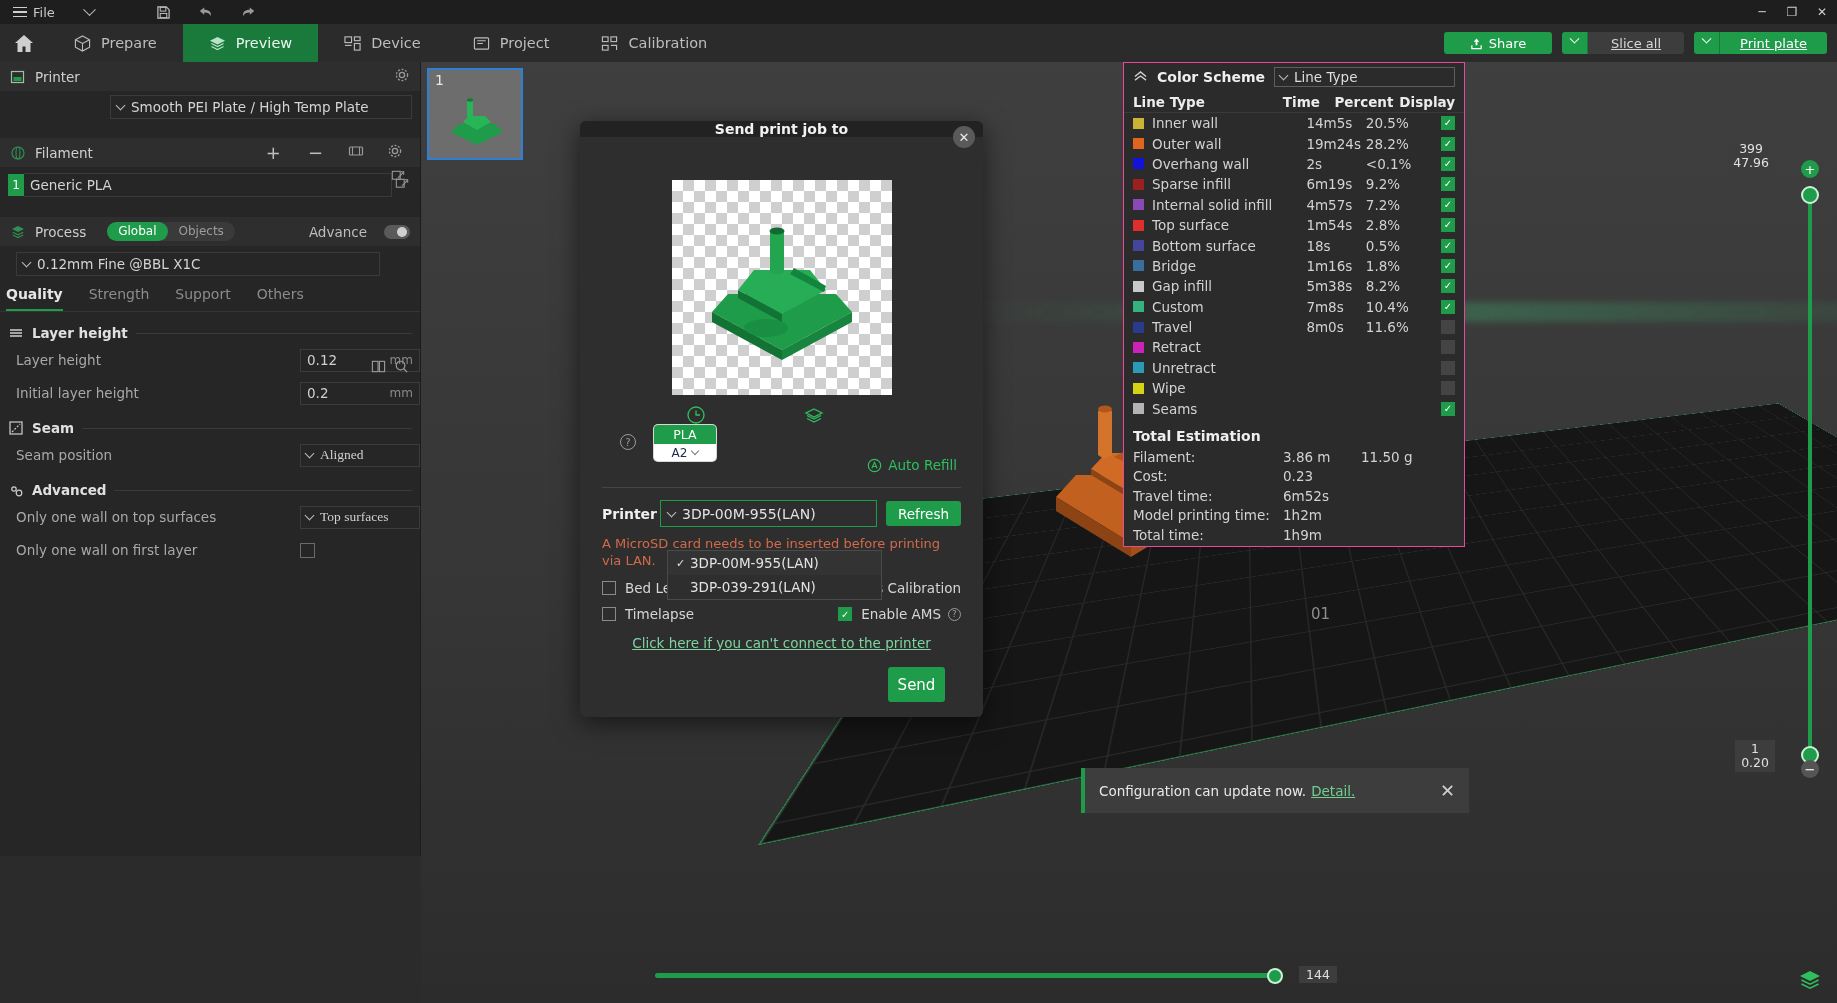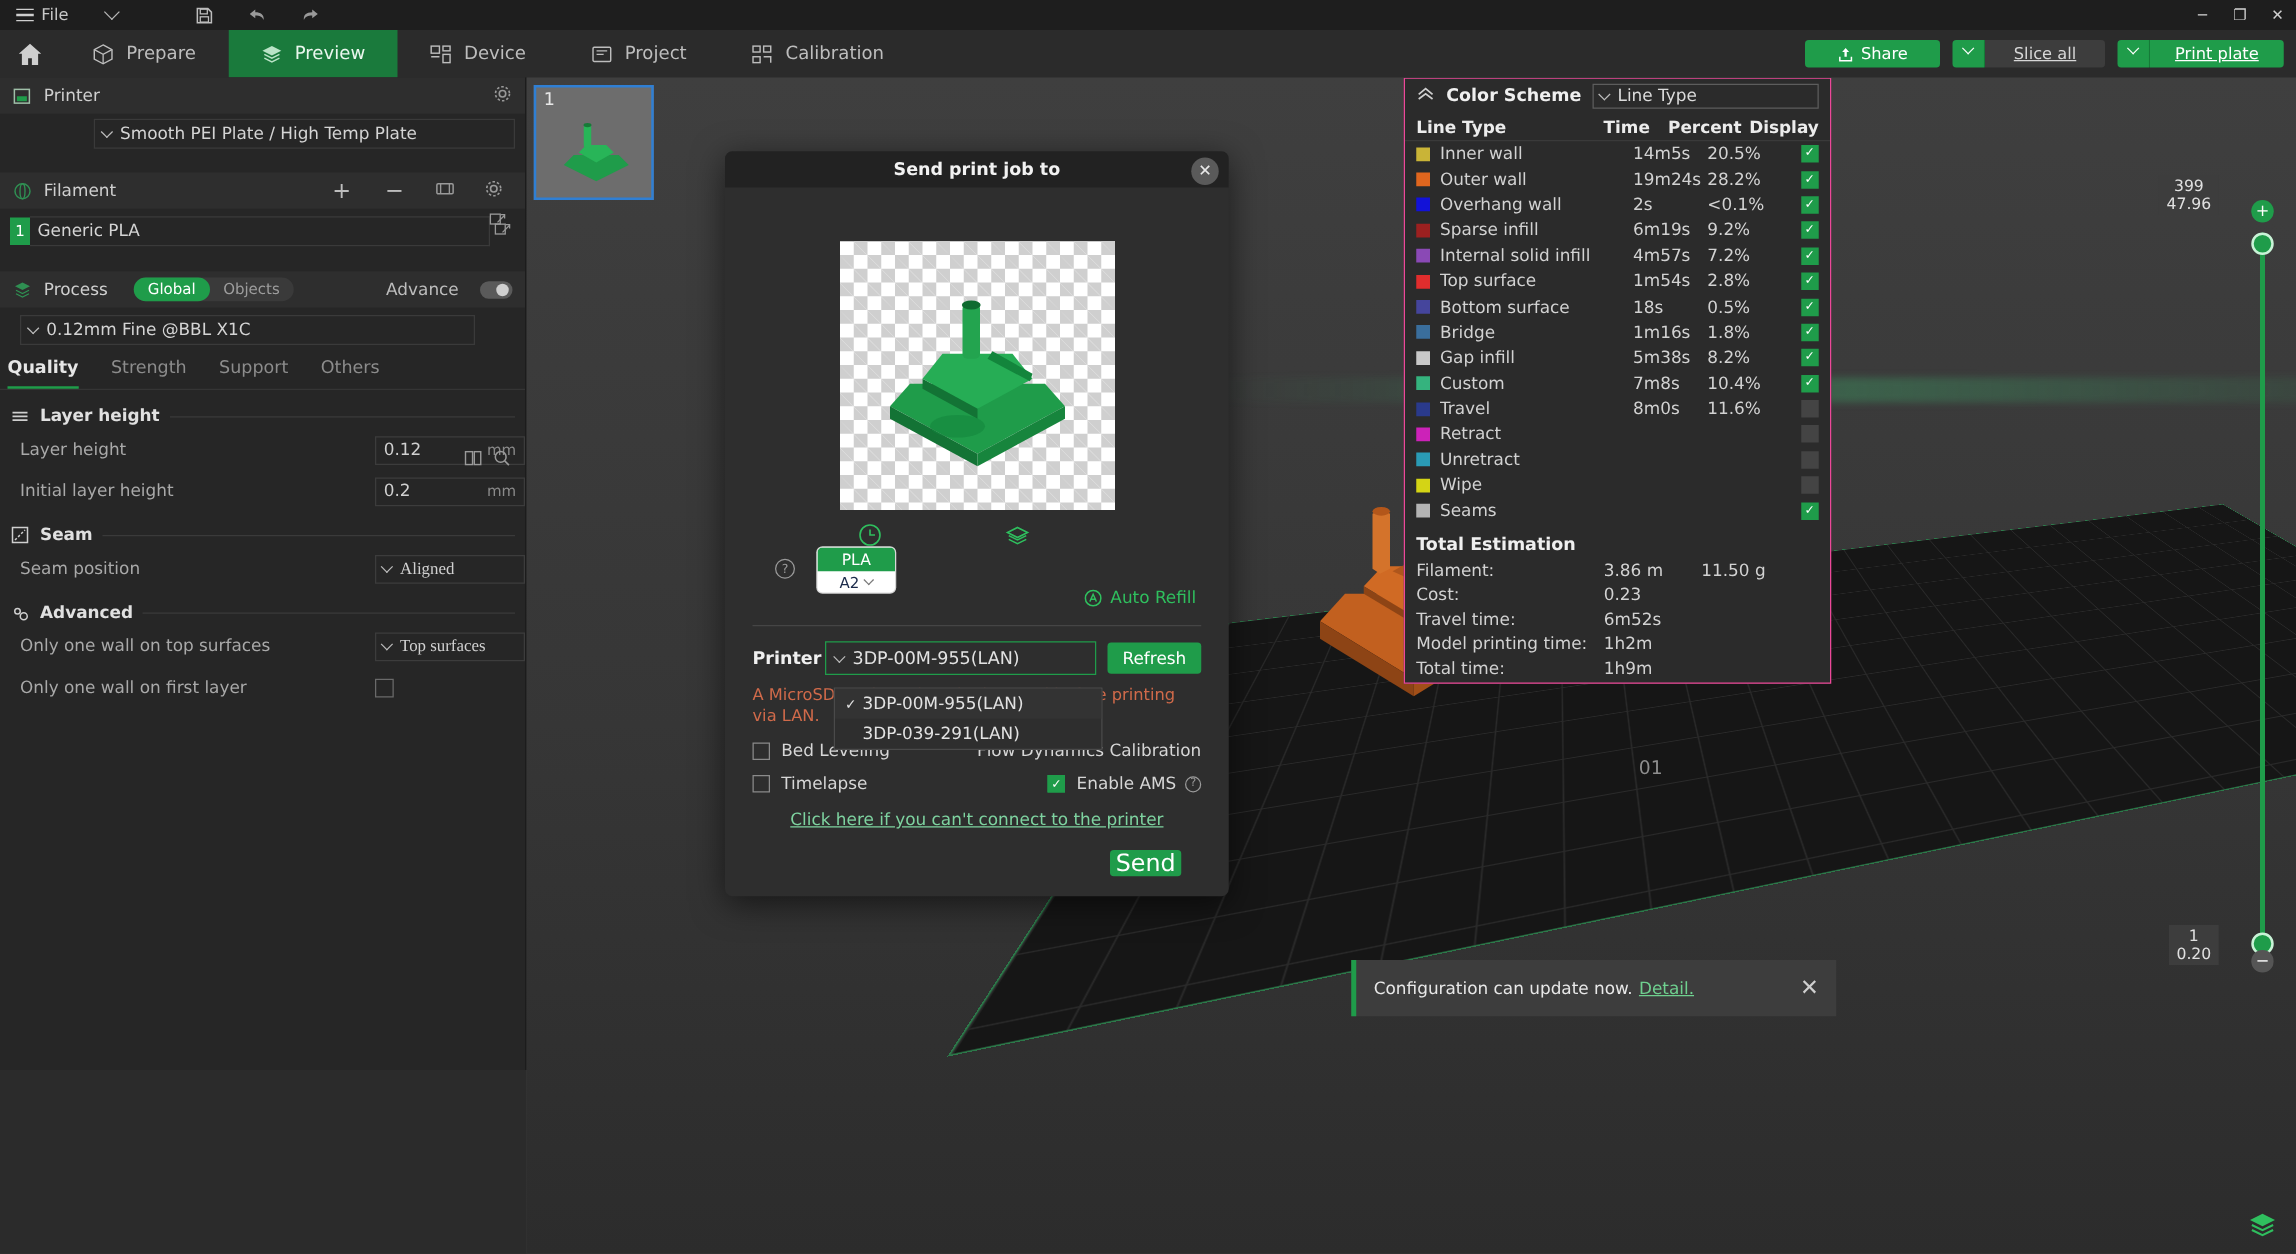--- a/index.html
+++ b/index.html
@@ -208,21 +208,21 @@
   .opts { margin-top:6px; }
   .opt-line { display:flex; align-items:center; height:26px; }
   .cb { width:14px; height:14px; border:1px solid #8a8a8a; background:#2e2e2e; margin-right:9px; flex:none; }
   .cb.on { background:#1f9c4a; border-color:#1f9c4a; display:flex; align-items:center; justify-content:center; }
   .cb.on:after { content:"✓"; color:#fff; font-size:10px; }
   .opt-txt { color:#d6d6d6; font-size:13.5px; }
   .col2 { margin-left:auto; display:flex; align-items:center; }
   .help-small { width:13px; height:13px; border:1.1px solid #9a9a9a; border-radius:50%; color:#9a9a9a; font-size:9px; display:flex; align-items:center; justify-content:center; margin-left:7px; }
   .modal-foot { padding:0 22px 16px 22px; }
   .cant-link { text-align:center; color:#7ed3a0; font-size:13.5px; text-decoration:underline; margin:8px 0 16px 0; }
-  .send-btn { width:57px; height:21px; background:#1f9c4a; color:#fff; border-radius:3px; display:flex; align-items:center; justify-content:center; font-size:19px; margin-left:auto; margin-right:16px; }
+  .send-btn { width:57px; height:35px; background:#1f9c4a; color:#fff; border-radius:3px; display:flex; align-items:center; justify-content:center; font-size:15px; margin-left:auto; margin-right:16px; }
 
   
   .dd-list {
     position:absolute; left:667px; top:550px; width:215px; background:#2e2e2e;
     border:1px solid #4a4a4a; z-index:50;
   }
   .dd-item { height:24px; display:flex; align-items:center; padding:0 8px; color:#e2e2e2; font-size:13.5px; }
   .dd-check { width:14px; color:#e2e2e2; font-size:11px; }
   .dd-item.sel { background:#333; }
 
@@ -398,21 +398,21 @@
     </div>
 
     <div style="position:absolute;right:12px;top:108px;" class="edit-ico">
       <svg width="14" height="14" viewBox="0 0 16 16">
           <rect x="1.5" y="1.5" width="9" height="9" fill="none" stroke="#9a9a9a" stroke-width="1.2"></rect>
           <path d="M8 9 14.5 2.5" stroke="#9a9a9a" stroke-width="1.2"></path>
           <path d="M11 2h3.5v3.5" fill="none" stroke="#9a9a9a" stroke-width="1.2"></path>
         </svg>
     </div>
 
-    <div style="padding:4px 8px 0 75px">
+    <div style="padding:4px 8px 0 110px">
       <div class="combo-plain">
         <span class="vchev"></span>
         <span>Smooth PEI Plate / High Temp Plate</span>
       </div>
     </div>
 
     <div class="sect-head" style="margin-top:19px">
       <svg class="ico" viewBox="0 0 16 16">
           <ellipse cx="8" cy="8" rx="6" ry="6" fill="none" stroke="#2f8f52" stroke-width="1.2"></ellipse>
           <ellipse cx="8" cy="8" rx="2" ry="6" fill="none" stroke="#2f8f52" stroke-width="1.1"></ellipse>
@@ -721,20 +721,25 @@
       <div>399</div>
       <div>47.96</div>
     </div>
     <div class="vlabel" style="top:580px">
       <div>1</div>
       <div>0.20</div>
     </div>
     <div style="position:absolute;left:2px;top:600px;width:18px;height:18px;border-radius:50%;background:#555;color:#fff;display:flex;align-items:center;justify-content:center;font-size:13px">−</div>
   </div>
 
+  <div class="hslider">
+    <div class="htrack"></div>
+    <div class="hknob"></div>
+    <div class="hlabel">144</div>
+  </div>
 
   <div class="toast">
     <span class="msg">Configuration can update now.</span>
     <span class="lnk">Detail.</span>
     <span class="x">✕</span>
   </div>
 
   <div class="overlay" style="pointer-events:none">
   <div class="modal" style="pointer-events:auto">
     <div class="modal-head">

